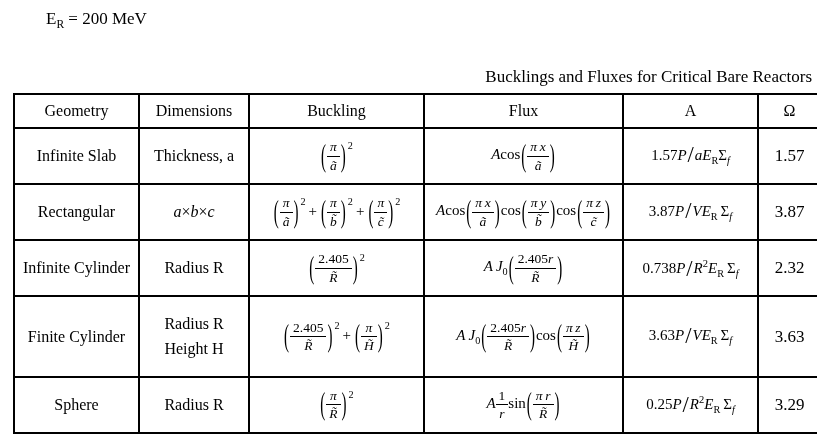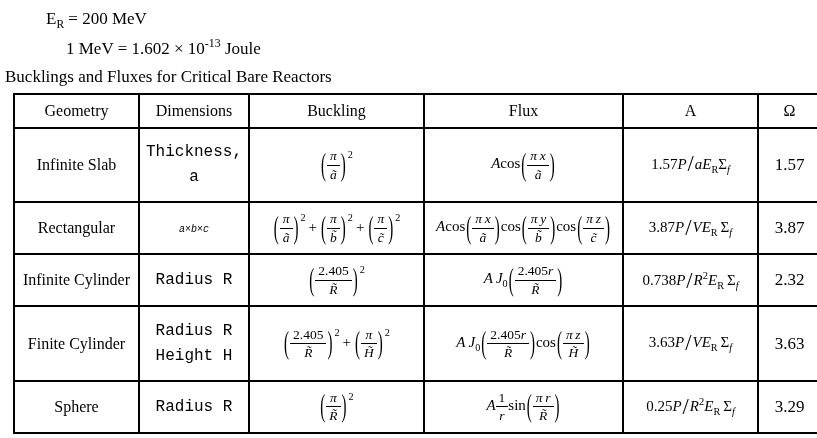--- a/index.html
+++ b/index.html
@@ -6,57 +6,56 @@
   body{
     width:817px;height:438px;background:#ffffff;color:#000;
     font-family:"Liberation Serif",serif;position:relative;overflow:hidden;
   }
   
   .note{position:absolute;left:10px;top:6px;font-size:17px;display:flex;}
   .note-label{width:146px;flex:0 0 auto;}
   .note-lines{display:flex;flex-direction:column;line-height:1.55;margin-left:36px;}
   .note-line2{margin-left:20px;}
   
-  .tbl-title{position:absolute;left:5px;top:67px;width:807px;text-align:left;font-size:17px;font-family:Liberation Serif, serif;}
+  .tbl-title{position:absolute;left:5px;top:67px;width:807px;text-align:right;font-size:17px;font-family:Liberation Serif, serif;}
   
   table.main{
     position:absolute;left:5px;top:93px;width:807px;height:341px;
     border-collapse:collapse;table-layout:fixed;margin-left:8px;
   }
   table.main th,table.main td{
     border:2px solid #000;text-align:center;vertical-align:middle;padding:0;
   }
   table.main th{font-weight:normal;font-size:16px;height:32px;}
   td{font-size:16px;}
   .c-omega{font-size:17px;}
   .c-a{font-size:13.5px;}
   .math{font-size:15px;}
-  .dm{font-size:10px;}
+  .dm{font-size:16px;}
   .dm i{font-style:italic;}
-  .c-dim{line-height:1.55;font-family:Liberation Mono, monospace;}
+  .c-dim{line-height:1.55;}
   
   sub{font-size:0.68em;}
   sup{font-size:0.68em;}
   sup.e{font-size:0.7em;}
   .fn{font-style:normal;}
   .op{font-style:normal;padding:0 3px;}
   .fr{display:inline-block;vertical-align:middle;text-align:center;line-height:1.15;font-size:0.9em;}
   .fr .nu{display:block;border-bottom:1px solid #000;padding:0 3px 1px;}
   .fr .de{display:block;padding:1px 3px 0;}
   .pa{display:inline-block;vertical-align:middle;font-style:normal;transform:scaleY(2.05);transform-origin:center;padding:0 1px;}
   .pw{font-style:normal;font-size:0.68em;vertical-align:1.05em;margin-left:1px;}
   .sl{font-style:normal;font-size:1.5em;line-height:0;vertical-align:-0.12em;padding:0 1px;}
 </style>
 </head>
 <body>
 
 <div class="note">
   <span class="note-lines">
     <span class="note-line1">E<sub>R</sub> = 200 MeV</span>
-    <span class="note-line2">1 MeV = 1.602 × 10<sup class="e">-13</sup> Joule</span>
   </span>
 </div>
 
 <div class="tbl-title">Bucklings and Fluxes for Critical Bare Reactors</div>
 
 <table class="main">
   <colgroup>
     <col style="width:125px">
       <col style="width:110px">
       <col style="width:175px">

